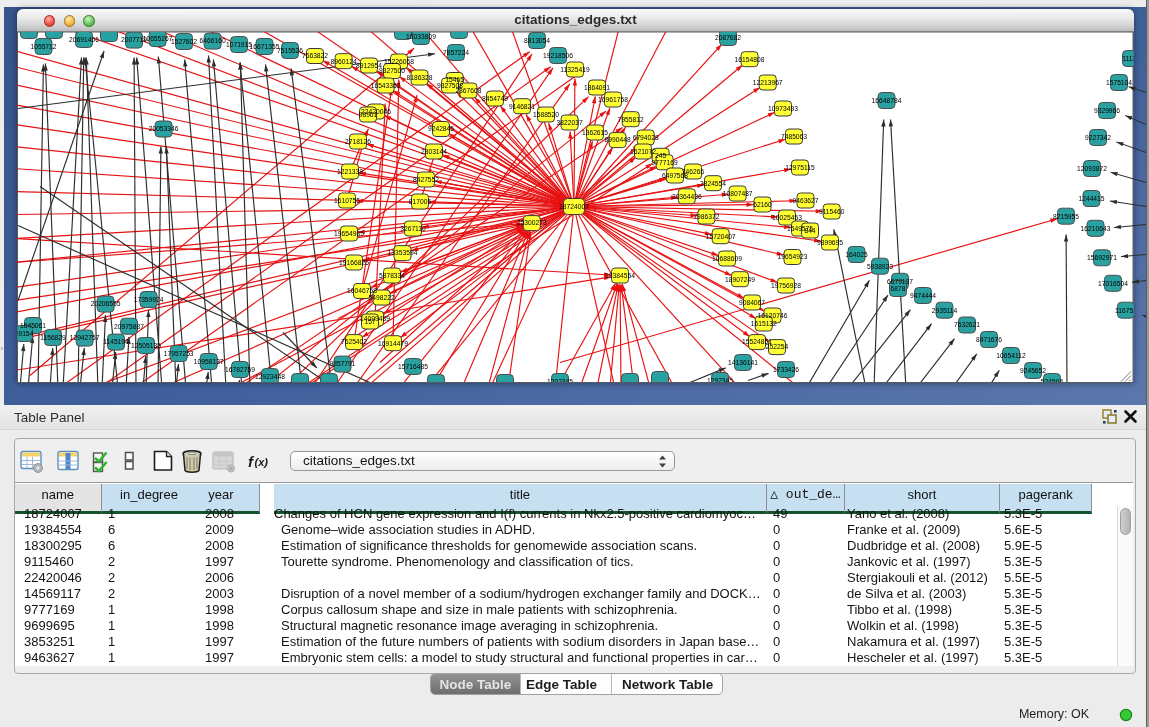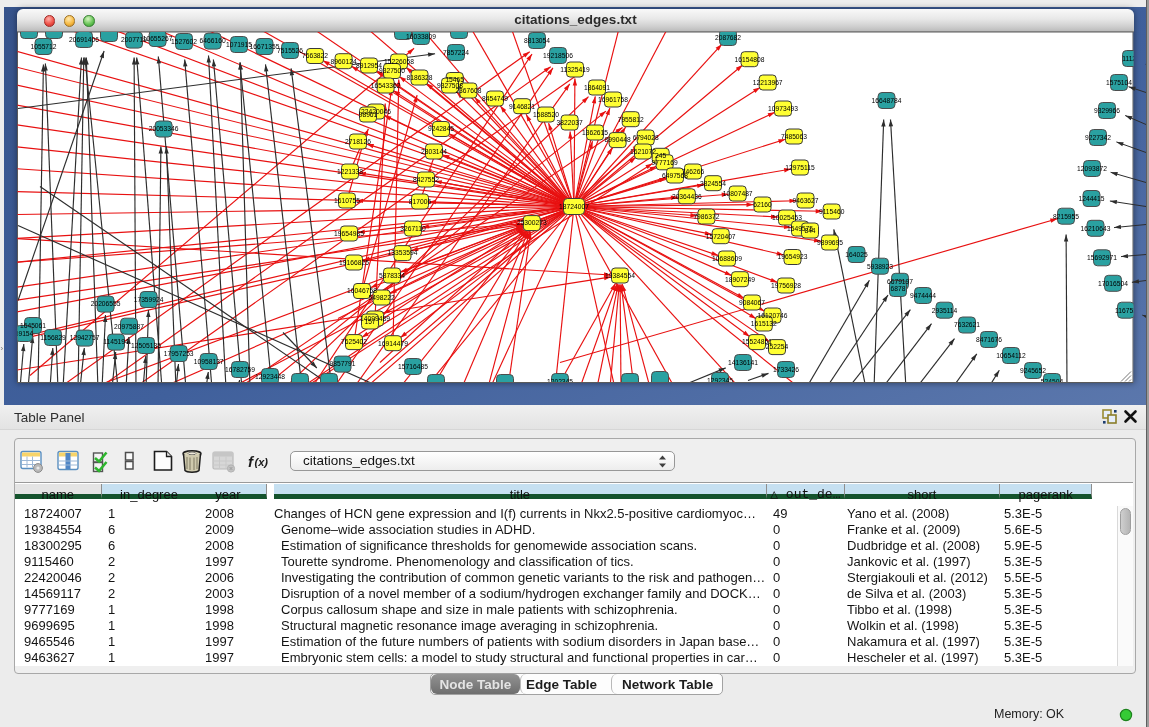--- a/index.html
+++ b/index.html
@@ -20,36 +20,36 @@
   background:linear-gradient(#f0f0f0,#e3e3e3); border-bottom:1px solid #d6d6d6; }
 #tablebar .t { position:absolute; left:14px; top:5px; font-size:13.5px; color:#2e2e2e; }
 #panelbg { left:0; top:430px; width:1146px; height:297px; background:#ececec; }
 #inset { left:14px; top:438px; width:1122px; height:236px; background:#efefef;
   border:1px solid #a8a8a8; border-radius:4px; }
 #combo { left:290px; top:451px; width:384.5px; height:19.5px; border:1px solid #979797;
   border-radius:5px; background:linear-gradient(#ffffff,#ededed);
   font-size:13.5px; color:#111; padding-left:12px; line-height:18px; }
 #tablewrap { left:15px; top:482px; width:1118px; height:184px; background:#fff;
   border-top:1px solid #9a9a9a; overflow:hidden; }
-.hcell { position:absolute; top:1px; height:15px; background:#c6e0f1;
-  border-right:1px solid #8e8e8e; border-bottom:5px solid #14532d;
+.hcell { position:absolute; top:1px; height:30px; background:#c6e0f1;
+  border-right:1px solid #8e8e8e; border-bottom:3px solid #14532d;
   font-size:13px; color:#111; text-align:center; line-height:22px; }
 .trow { position:absolute; left:0; width:1118px; height:16px; font-size:13px; color:#141414; }
 .trow span { position:absolute; top:0; white-space:nowrap; line-height:16px; }
 #vscroll { left:1117px; top:506px; width:16px; height:160px; background:#fafafa;
   border-left:1px solid #d9d9d9; }
 #vthumb { left:1119.5px; top:508px; width:11px; height:27px; background:linear-gradient(90deg,#cfcfcf,#b4b4b4);
   border:1px solid #9e9e9e; border-radius:6px; }
 #tabs { left:430px; top:673px; width:293px; height:21.5px; border:1px solid #a2a2a2;
   border-radius:5px; background:#fdfdfd; overflow:hidden; font-size:13.5px; font-weight:bold; }
-#tabs div { position:absolute; top:0; height:100%; line-height:21px; text-align:center;border-radius:6px; }
+#tabs div { position:absolute; top:0; height:100%; line-height:21px; text-align:center; }
 #seg1 { left:0; width:89px; background:linear-gradient(#939393,#6e6e6e); color:#e4e4e4; }
 #seg2 { left:89px; width:82px; border-left:1px solid #b9b9b9; color:#1d1d1d; }
 #seg3 { left:179.5px; width:113.5px; border-left:1px solid #b9b9b9; color:#1d1d1d; }
-#memory { left:994px; top:707px; width:120px; text-align:left; font-size:12.5px; color:#222; }
+#memory { left:994px; top:707px; width:120px; text-align:center; font-size:12.5px; color:#222; }
 svg text { font-family:"Liberation Sans", sans-serif; }
 </style></head>
 <body>
 <div class="abs" id="desktop"></div>
 <div class="abs" id="rightstrip"></div>
 <div class="abs" style="left:0.5px;top:344px;font-size:8px;color:#777">›</div>
 <div class="abs" id="win"></div>
 
 <svg class="abs" style="left:17px;top:31.5px" width="1129" height="351" viewBox="17 31.5 1129 351">
   <defs>
@@ -799,21 +799,21 @@
 <div class="abs" id="combo">citations_edges.txt
   <svg style="position:absolute;right:7px;top:3.2px" width="9" height="13" viewBox="0 0 9 13">
     <path d="M4.5 0.5 L8 4.6 H1 Z" fill="#3f3f3f"></path>
     <path d="M4.5 12.5 L8 8.4 H1 Z" fill="#3f3f3f"></path>
   </svg>
 </div>
 
 <div class="abs" id="tablewrap">
   <div class="hcell" style="left:0px;width:86.6px;background:#e4e4e4;">name</div>
   <div class="hcell" style="left:86.6px;width:95.8px;">in_degree</div>
-  <div class="hcell" style="left:175px;width:76.7px;">year</div>
+  <div class="hcell" style="left:168px;width:76.7px;">year</div>
   <div class="hcell" style="left:259.1px;width:492.6px;">title</div>
   <div class="hcell" style="left:751.7px;width:78.3px;font-family:Liberation Mono, monospace;">△ out_de…</div>
   <div class="hcell" style="left:830px;width:155px;">short</div>
   <div class="hcell" style="left:985px;width:92.4px;">pagerank</div>
 </div>
 <div class="trow" style="top:506px">
     <span style="left:24px">18724007</span>
     <span style="left:108px">1</span>
     <span style="left:205px">2008</span>
     <span style="left:274px">Changes of HCN gene expression and I(f) currents in Nkx2.5-positive cardiomyoc…</span>
@@ -845,21 +845,20 @@
     <span style="left:205px">1997</span>
     <span style="left:281px">Tourette syndrome. Phenomenology and classification of tics.</span>
     <span style="left:773px">0</span>
     <span style="left:847px">Jankovic et al. (1997)</span>
     <span style="left:1004px">5.3E-5</span>
   </div>
 <div class="trow" style="top:570px">
     <span style="left:24px">22420046</span>
     <span style="left:108px">2</span>
     <span style="left:205px">2006</span>
-    <span style="left:281px">Investigating the contribution of common genetic variants to the risk and pathogen…</span>
     <span style="left:773px">0</span>
     <span style="left:847px">Stergiakouli et al. (2012)</span>
     <span style="left:1004px">5.5E-5</span>
   </div>
 <div class="trow" style="top:586px">
     <span style="left:24px">14569117</span>
     <span style="left:108px">2</span>
     <span style="left:205px">2003</span>
     <span style="left:281px">Disruption of a novel member of a sodium/hydrogen exchanger family and DOCK…</span>
     <span style="left:773px">0</span>
@@ -878,21 +877,21 @@
 <div class="trow" style="top:618px">
     <span style="left:24px">9699695</span>
     <span style="left:108px">1</span>
     <span style="left:205px">1998</span>
     <span style="left:281px">Structural magnetic resonance image averaging in schizophrenia.</span>
     <span style="left:773px">0</span>
     <span style="left:847px">Wolkin et al. (1998)</span>
     <span style="left:1004px">5.3E-5</span>
   </div>
 <div class="trow" style="top:634px">
-    <span style="left:24px">9465546</span>
+    <span style="left:24px">3853251</span>
     <span style="left:108px">1</span>
     <span style="left:205px">1997</span>
     <span style="left:281px">Estimation of the future numbers of patients with sodium disorders in Japan base…</span>
     <span style="left:773px">0</span>
     <span style="left:847px">Nakamura et al. (1997)</span>
     <span style="left:1004px">5.3E-5</span>
   </div>
 <div class="trow" style="top:650px">
     <span style="left:24px">9463627</span>
     <span style="left:108px">1</span>

